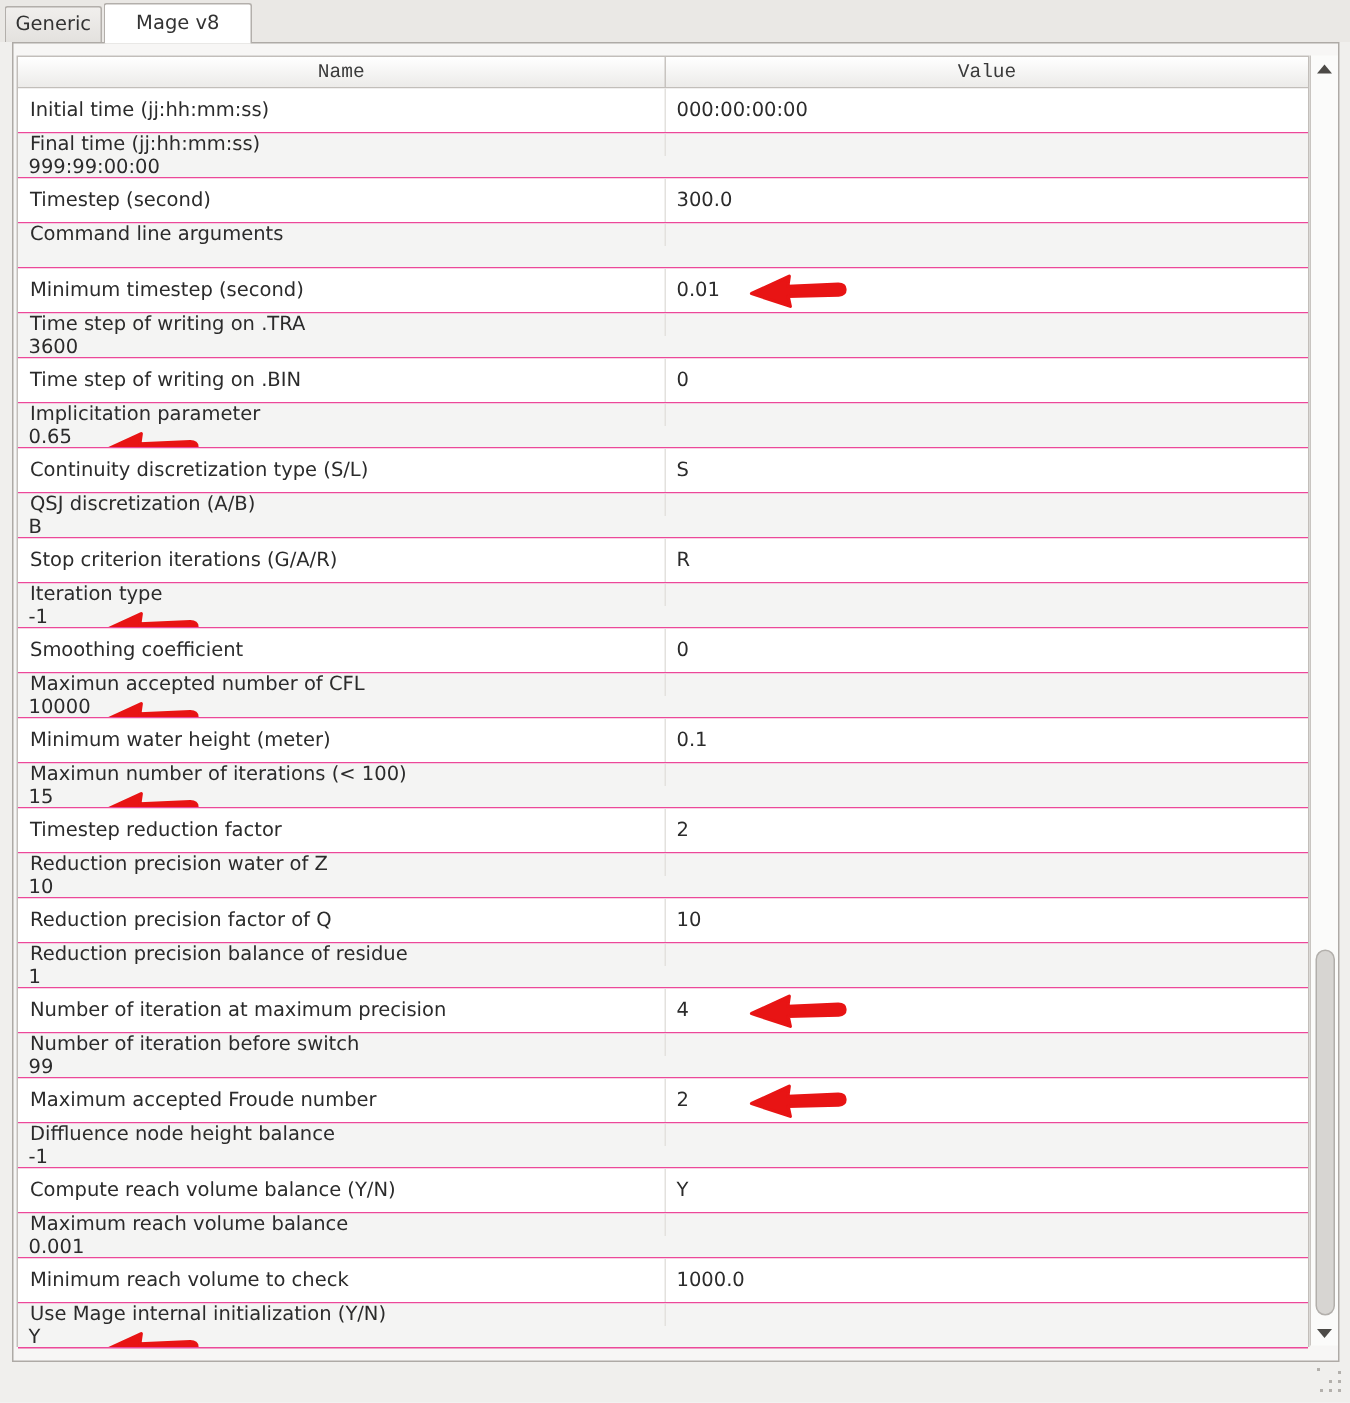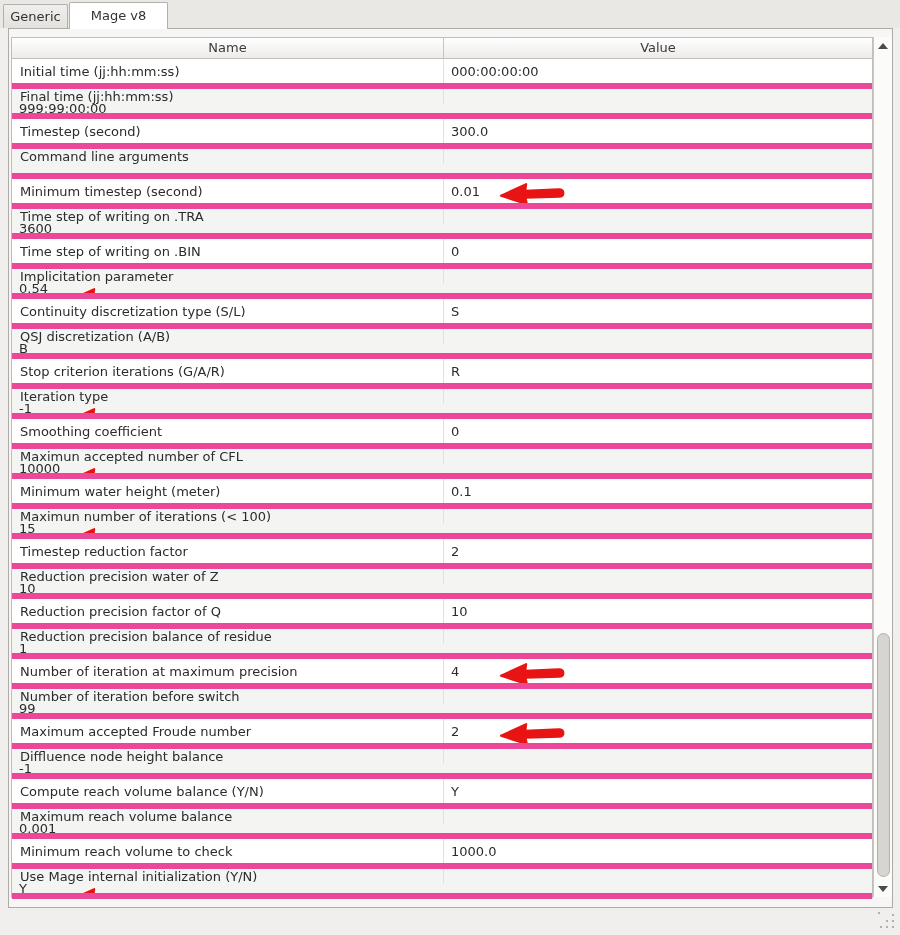--- a/index.html
+++ b/index.html
@@ -35,29 +35,30 @@
 
   
   .table {
     position:absolute; left:2px; top:8px; width:862px; height:861px;
     background:#ffffff; border:1px solid #c2beba;
   }
   .thead {
     display:flex; height:21px;
     background:linear-gradient(#ffffff,#ecebe9);
     border-bottom:1px solid #c2beba;
+    font-family:Liberation Mono, monospace;
   }
   .th {
     font-size:13px; color:#3a3a3a; text-align:center; line-height:20px;
     overflow:hidden;
   }
   .th-name { width:432px; border-right:1px solid #c8c4c0; }
   .th-value { flex:1; }
   .tbody { position:relative; }
-  .tr { display:flex; height:30px; background:#ffffff; border-bottom:6px solid #ec4899;justify-content:center; }
+  .tr { display:flex; height:30px; background:#ffffff; border-bottom:1px solid #ec4899;justify-content:center; }
   .tr.even { background:#f4f4f3;flex-direction:column; }
   .td { display:flex; align-items:center; overflow:hidden; white-space:nowrap; }
   .td-name { width:432px; padding-left:8px; border-right:1px solid #e3e1de; }
   .td-value { flex:1; padding-left:7px; position:relative; }
   .arrow-wrap { position:absolute; left:55px; top:3px; width:68px; height:24px; }
   .arrow-wrap svg { display:block; }
 
   
   .scrollbar {
     position:absolute; left:864px; top:8px; width:19px; height:860px;
@@ -150,21 +151,21 @@
           <div class="tr odd">
     <div class="td td-name">Time step of writing on .BIN</div>
     <div class="td td-value">
       <span>0</span>
 
     </div>
   </div>
           <div class="tr even">
     <div class="td td-name">Implicitation parameter</div>
     <div class="td td-value">
-      <span>0.54</span>
+      <span>0.65</span>
       <span class="arrow-wrap">
         <svg width="68" height="24" viewBox="0 0 68 24">
           <path d="M2 12.6 L27.5 2 L26.3 8.7 L60 8.3 Q64.6 8.6 64.3 12 Q64.5 15.4 60 15.7 L26.3 15.3 L27.5 22 Z" fill="#e81414" stroke="#e81414" stroke-width="2.2" stroke-linejoin="round" transform="rotate(-2 33 12)"></path>
         </svg>
       </span>
     </div>
   </div>
           <div class="tr odd">
     <div class="td td-name">Continuity discretization type (S/L)</div>
     <div class="td td-value">

